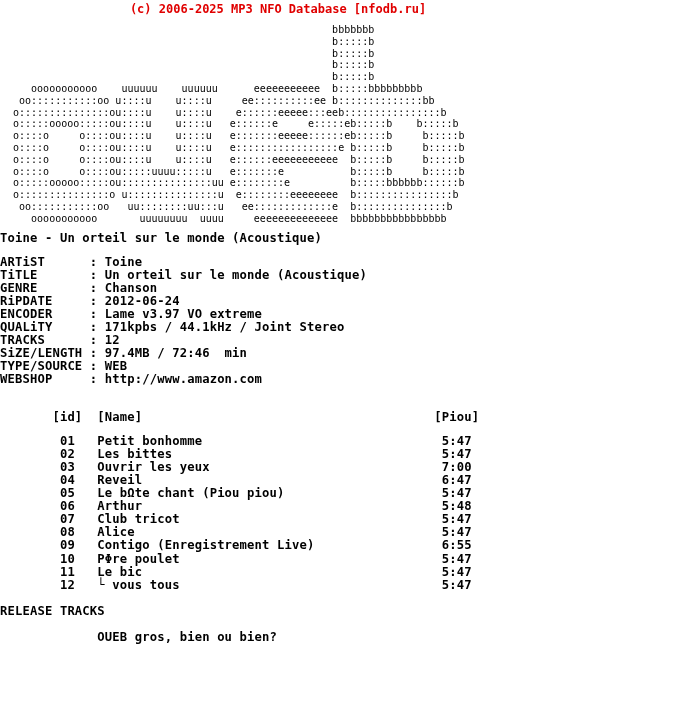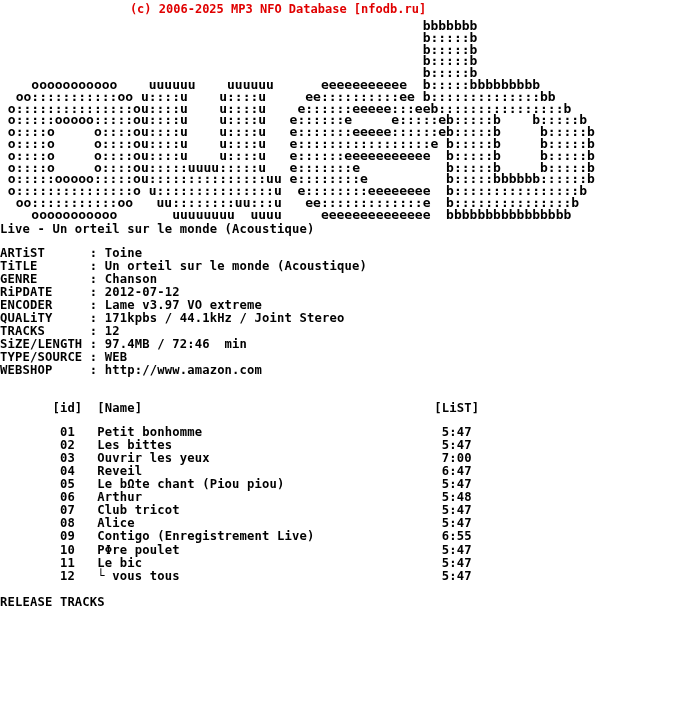--- a/index.html
+++ b/index.html
@@ -23,24 +23,24 @@
     text-align: center;
     color: #e00000;
     font-size: 12px;
     line-height: 15px;
     font-weight: bold;
     letter-spacing: 0px;
     padding-top: 2px;
     white-space: pre;
   }
   pre.logo {
-    font-size: 13px;
+    font-size: 10px;
     line-height: 11.8px;
-    font-weight: bold;
-    margin: 0;
+    font-weight: normal;
+    margin: 7px;
     padding: 0;
     white-space: pre;
   }
   pre.text {
     margin: 0;
     padding: 0;
     font-family: "DejaVu Sans Mono", "Liberation Mono", monospace;
     font-size: 12.2px;
     line-height: 13.1px;
     color: #000000;
@@ -76,42 +76,42 @@
  o::::o     o::::ou::::u    u::::u   e:::::::::::::::::e b:::::b     b:::::b
  o::::o     o::::ou::::u    u::::u   e::::::eeeeeeeeeee  b:::::b     b:::::b
  o::::o     o::::ou:::::uuuu:::::u   e:::::::e           b:::::b     b:::::b
  o:::::ooooo:::::ou:::::::::::::::uu e::::::::e          b:::::bbbbbb::::::b
  o:::::::::::::::o u:::::::::::::::u  e::::::::eeeeeeee  b::::::::::::::::b
   oo:::::::::::oo   uu::::::::uu:::u   ee:::::::::::::e  b:::::::::::::::b
     ooooooooooo       uuuuuuuu  uuuu     eeeeeeeeeeeeee  bbbbbbbbbbbbbbbb</pre>
   </div>
 
   <div class="title-wrap">
-    <pre class="text">Live - Un orteil sur le monde (Acoustique)</pre>
+    <pre class="text">Toine - Un orteil sur le monde (Acoustique)</pre>
   </div>
 
   <div class="gap-sm"></div>
 
   <pre class="text" id="info-block">ARTiST      : Toine
 TiTLE       : Un orteil sur le monde (Acoustique)
 GENRE       : Chanson
-RiPDATE     : 2012-07-12
+RiPDATE     : 2012-06-24
 ENCODER     : Lame v3.97 VO extreme
 QUALiTY     : 171kpbs / 44.1kHz / Joint Stereo
 TRACKS      : 12
 SiZE/LENGTH : 97.4MB / 72:46  min
 TYPE/SOURCE : WEB
 WEBSHOP     : http://www.amazon.com</pre>
 
   <div class="gap-md"></div>
 
 
   <div class="gap-sm"></div>
 
-  <pre class="text" id="tracklist-header">       [id]  [Name]                                       [LiST]</pre>
+  <pre class="text" id="tracklist-header">       [id]  [Name]                                       [Piou]</pre>
 
   <div class="gap-sm"></div>
 
   <pre class="text" id="tracklist-body">        01   Petit bonhomme                                5:47
         02   Les bittes                                    5:47
         03   Ouvrir les yeux                               7:00
         04   Reveil                                        6:47
         05   Le bΩte chant (Piou piou)                     5:47
         06   Arthur                                        5:48
         07   Club tricot                                   5:47
@@ -120,14 +120,15 @@
         10   PΦre poulet                                   5:47
         11   Le bic                                        5:47
         12   └ vous tous                                   5:47</pre>
 
   <div class="gap-md"></div>
 
   <pre class="text">RELEASE TRACKS</pre>
 
   <div class="gap-md"></div>
 
+  <pre class="text" id="release-notes-body">             OUEB gros, bien ou bien?</pre>
 
 </div>
 
 </body></html>

